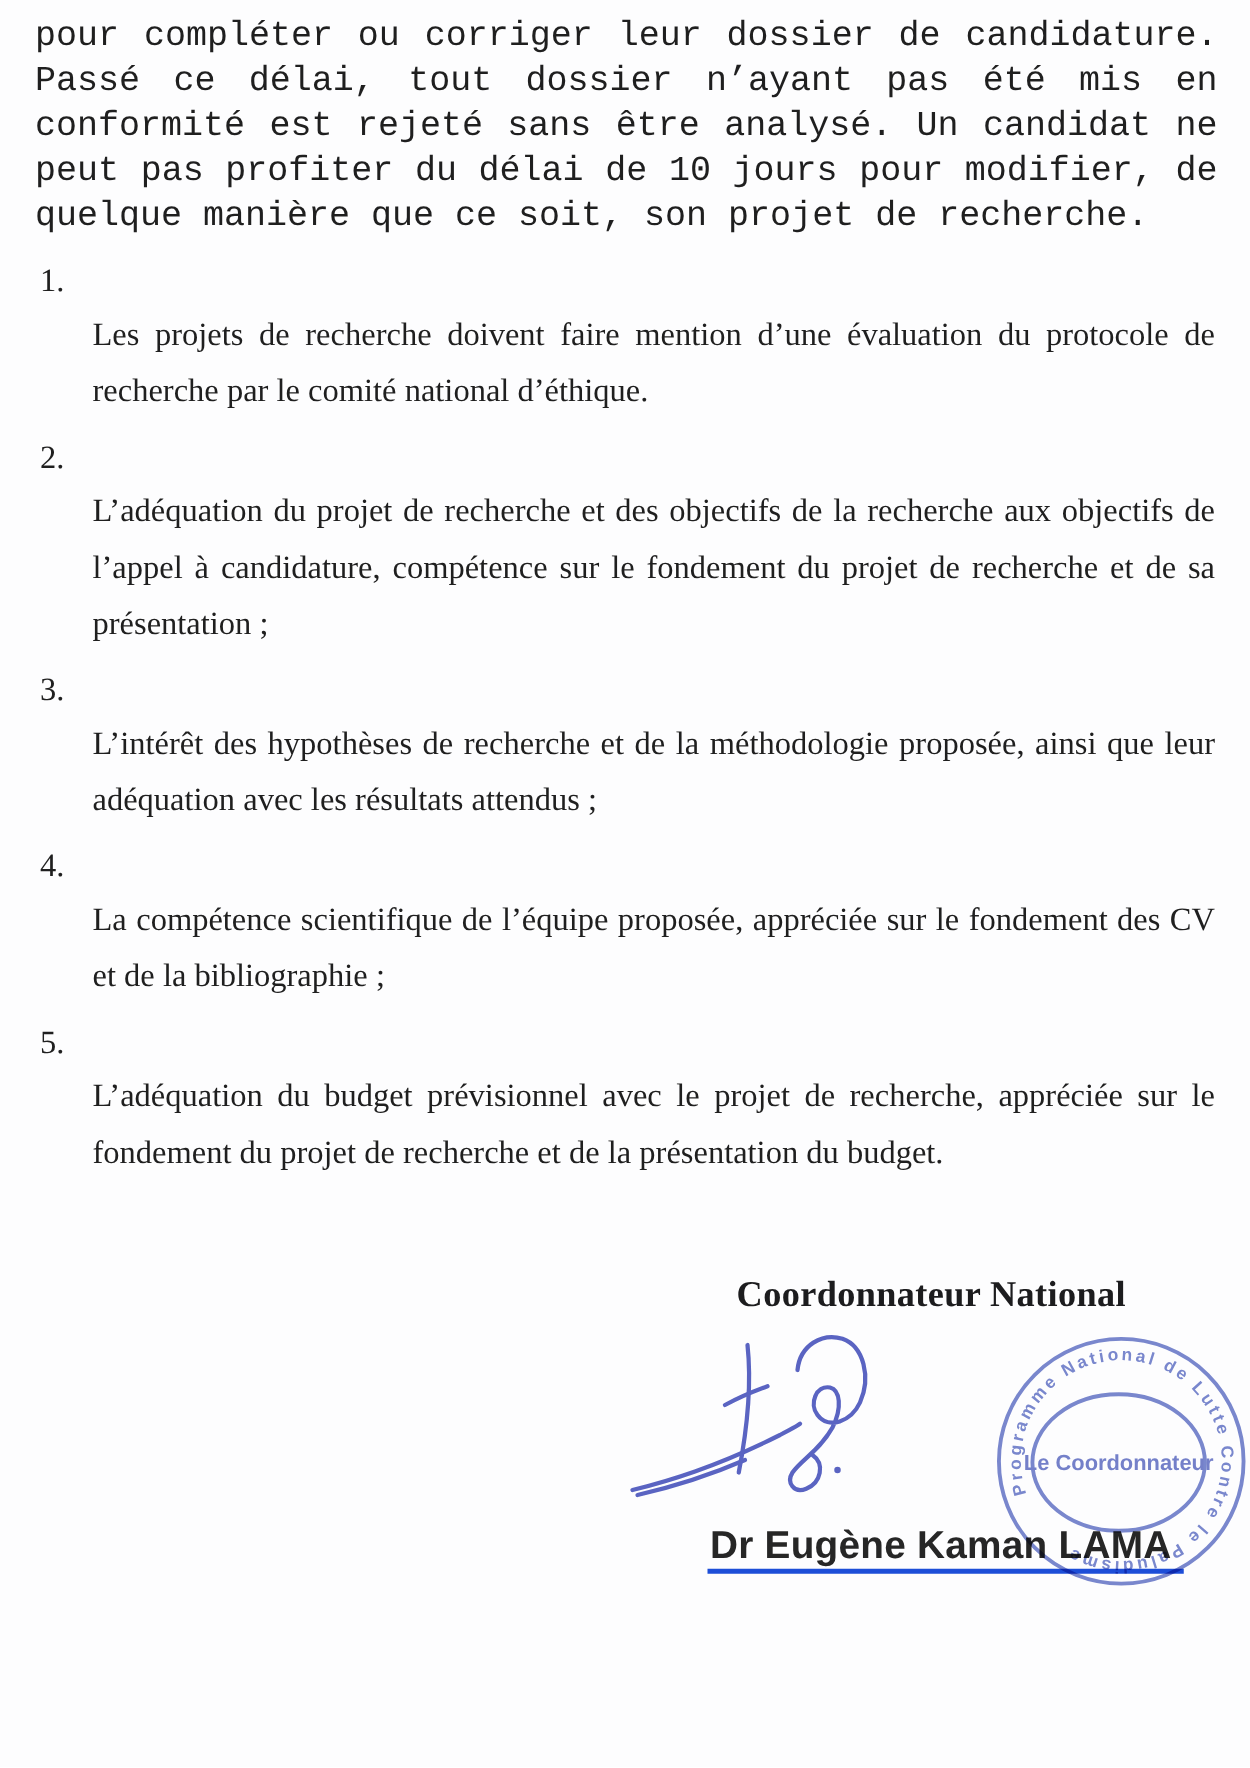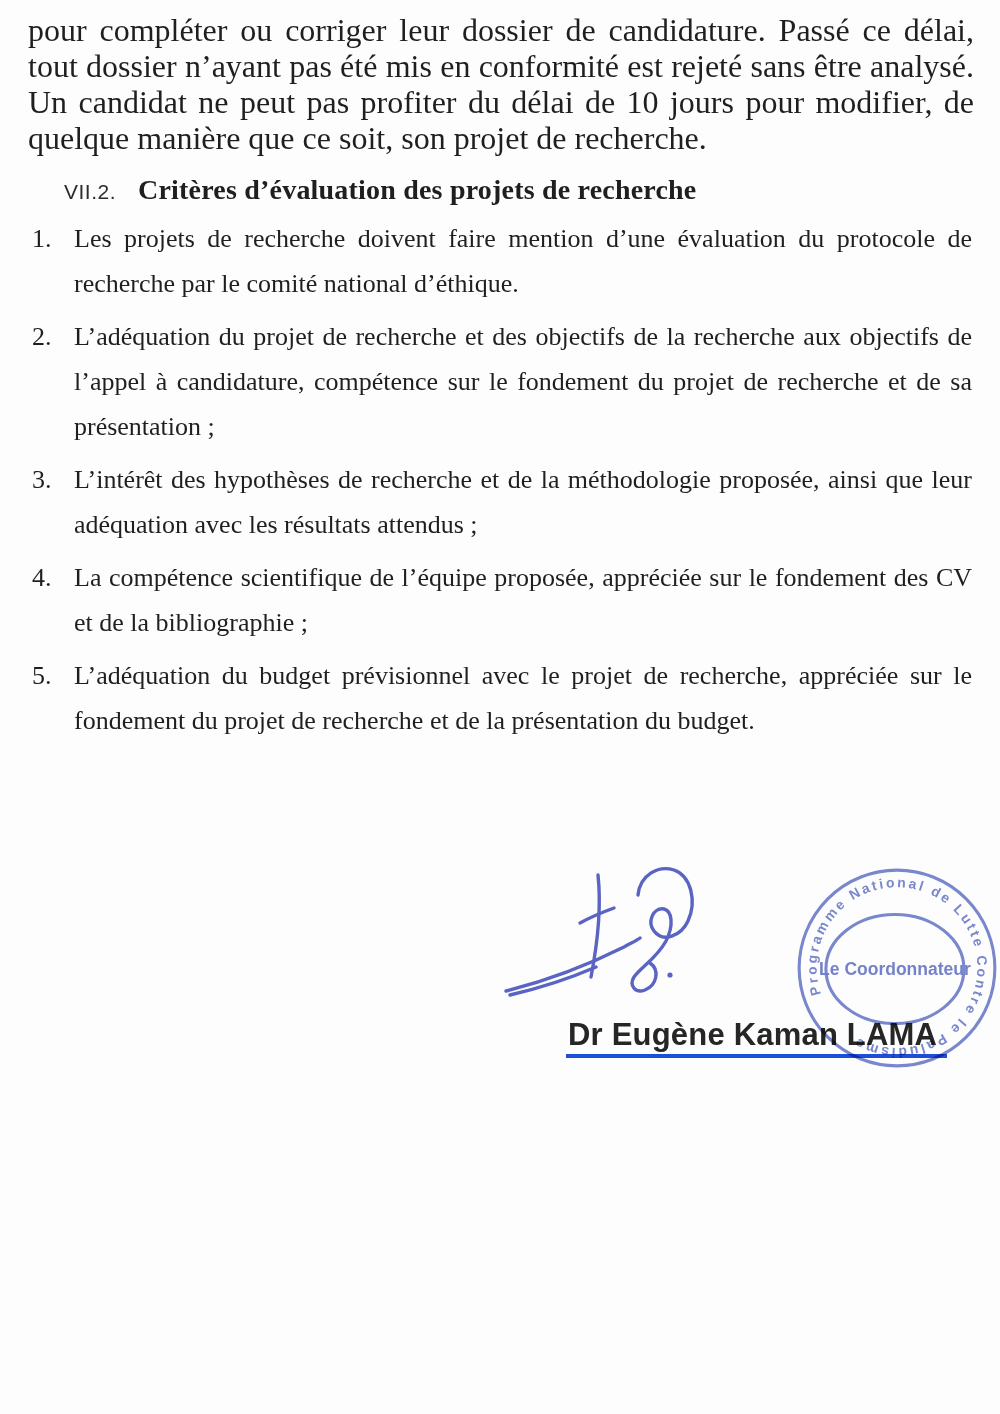--- a/index.html
+++ b/index.html
@@ -10,23 +10,24 @@
     margin: 0 auto;
     background: #fdfdfe;
     color: #1f1f1f;
     font-family: "Liberation Serif", serif;
     overflow: hidden;
     box-sizing: border-box;
     padding: 6px 26px 0 28px;
   }
   .intro {
     margin: 6px 0 0 0;
-    font-size: 32px;
+    font-size: 28px;
     line-height: 36px;
     text-align: justify;
+    font-family: Liberation Mono, monospace;
   }
   .section-heading {
     display: flex;
     align-items: baseline;
     margin-top: 18px;
   }
   .sec-num {
     font-family: "Liberation Sans", sans-serif;
     font-size: 21px;
     color: #2c2c2c;
@@ -45,21 +46,21 @@
     line-height: 36px;
   }
   .criteria { margin-top: 10px; }
   .crit {
     display: flex;
     font-size: 26px;
     line-height: 45px;
     margin-bottom: 8px;
   }
   .crit-num { flex: none; width: 42px; padding-left: 4px; }
-  .crit-text { flex: 1; text-align: justify; padding-right: 2px; }
+  .crit-text { flex: 1; text-align: justify; padding-right: 2px; margin-top: 43px; }
 
   .sig-block {
     position: relative;
     height: 300px;
     margin-top: 58px;
   }
   .role-title {
     position: absolute;
     left: 532px;
     top: 18px;
@@ -112,24 +113,20 @@
     fill: #5564be;
   }
 </style>
 </head>
 <body>
 
 <div class="page">
 
   <p class="intro">pour compléter ou corriger leur dossier de candidature. Passé ce délai, tout dossier n’ayant pas été mis en conformité est rejeté sans être analysé. Un candidat ne peut pas profiter du délai de 10 jours pour modifier, de quelque manière que ce soit, son projet de recherche.</p>
 
-  <div class="section-heading">
-    <span class="sec-num">VII.2.</span>
-    <span class="sec-title">Critères d’évaluation des projets de recherche</span>
-  </div>
 
 
   <div class="criteria">
     <div class="crit">
       <span class="crit-num">1.</span>
       <span class="crit-text">Les projets de recherche doivent faire mention d’une évaluation du protocole de recherche par le comité national d’éthique.</span>
     </div>
     <div class="crit">
       <span class="crit-num">2.</span>
       <span class="crit-text">L’adéquation du projet de recherche et des objectifs de la recherche aux objectifs de l’appel à candidature, compétence sur le fondement du projet de recherche et de sa présentation ;</span>
@@ -143,20 +140,21 @@
       <span class="crit-text">La compétence scientifique de l’équipe proposée, appréciée sur le fondement des CV et de la bibliographie ;</span>
     </div>
     <div class="crit">
       <span class="crit-num">5.</span>
       <span class="crit-text">L’adéquation du budget prévisionnel avec le projet de recherche, appréciée sur le fondement du projet de recherche et de la présentation du budget.</span>
     </div>
   </div>
 
   <div class="sig-block">
 
+    <div class="role-title">Coordonnateur National</div>
 
     <svg class="signature-svg" viewBox="0 0 230 160" fill="none" xmlns="http://www.w3.org/2000/svg">
       <g stroke="#5a64c2" stroke-width="3.4" stroke-linecap="round" fill="none">
 
         <path d="M6,128 C34,121 72,110 124,84 C131,80 136,78 140,75"></path>
         <path d="M10,132 C36,126 66,117 96,104"></path>
 
         <path d="M98,12 C101,40 98,78 91,114"></path>
         <path d="M80,60 C91,54 103,49 114,45"></path>
 

